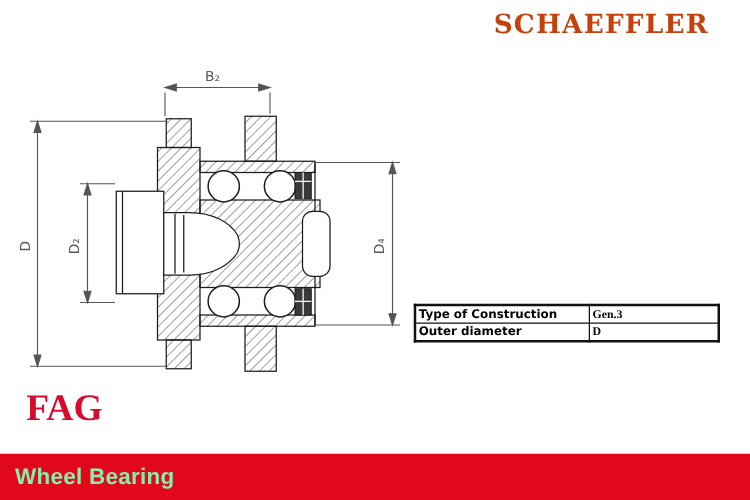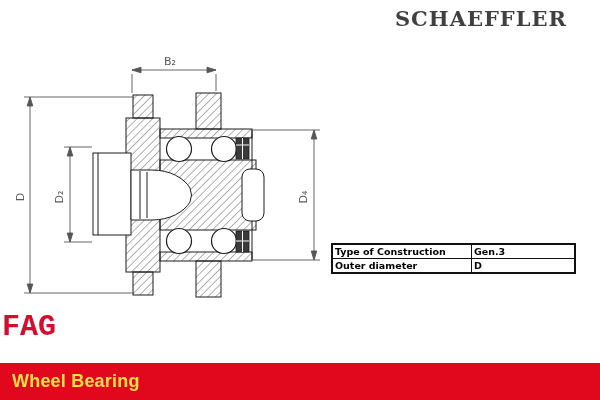--- a/index.html
+++ b/index.html
@@ -3,48 +3,48 @@
 <meta charset="utf-8">
 <style>
   html,body{margin:0;padding:0;}
   body{
     width:600px;height:400px;position:relative;background:#ffffff;
     font-family:"Liberation Sans","DejaVu Sans",sans-serif;overflow:hidden;
   }
   .brand-logo{
     position:absolute;top:6px;right:33px;
     font-family:"DejaVu Serif","Liberation Serif",serif;
-    font-weight:bold;font-size:21px;letter-spacing:1px;color:#404040;
+    font-weight:bold;font-size:21px;letter-spacing:1px;color:#c2410c;
   }
   .drawing-wrap{position:absolute;left:0;top:45px;width:340px;height:270px;}
   .spec-table{
     position:absolute;left:331px;top:243px;width:234px;
     border-collapse:collapse;table-layout:fixed;
     border:2px solid #111;
   }
   .spec-table td{
     border:1px solid #111;height:13px;padding:0 2px;
     font-size:9.5px;font-weight:bold;color:#000;text-align:left;
     font-family:"DejaVu Sans","Liberation Sans",sans-serif;
     white-space:nowrap;overflow:hidden;
   }
   .spec-table td.col-label{width:134px;}
-  .spec-table td.col-value{width:98px;}
+  .spec-table td.col-value{width:98px;font-family:Liberation Serif, serif;}
   .fag-logo{
-    position:absolute;left:2px;top:312px;
-    font-family:Liberation Mono, monospace;font-weight:bold;
+    position:absolute;left:21px;top:312px;
+    font-family:Liberation Serif, serif;font-weight:bold;
     font-size:30px;line-height:30px;color:#d50c2d;letter-spacing:0px;
   }
   .footer-bar{
     position:absolute;left:0;top:363px;width:600px;height:37px;
     background:#e1071c;
   }
   .footer-bar .title{
     position:absolute;left:12px;top:0;line-height:37px;
-    color:#fde047;font-weight:bold;font-size:18px;
+    color:#86efac;font-weight:bold;font-size:18px;
     font-family:"Liberation Sans",sans-serif;letter-spacing:0.2px;
   }
   svg text{font-family:"DejaVu Sans","Liberation Sans",sans-serif;}
 </style>
 </head>
 <body>
 
 <div class="brand-logo">SCHAEFFLER</div>
 
 <div class="drawing-wrap">

